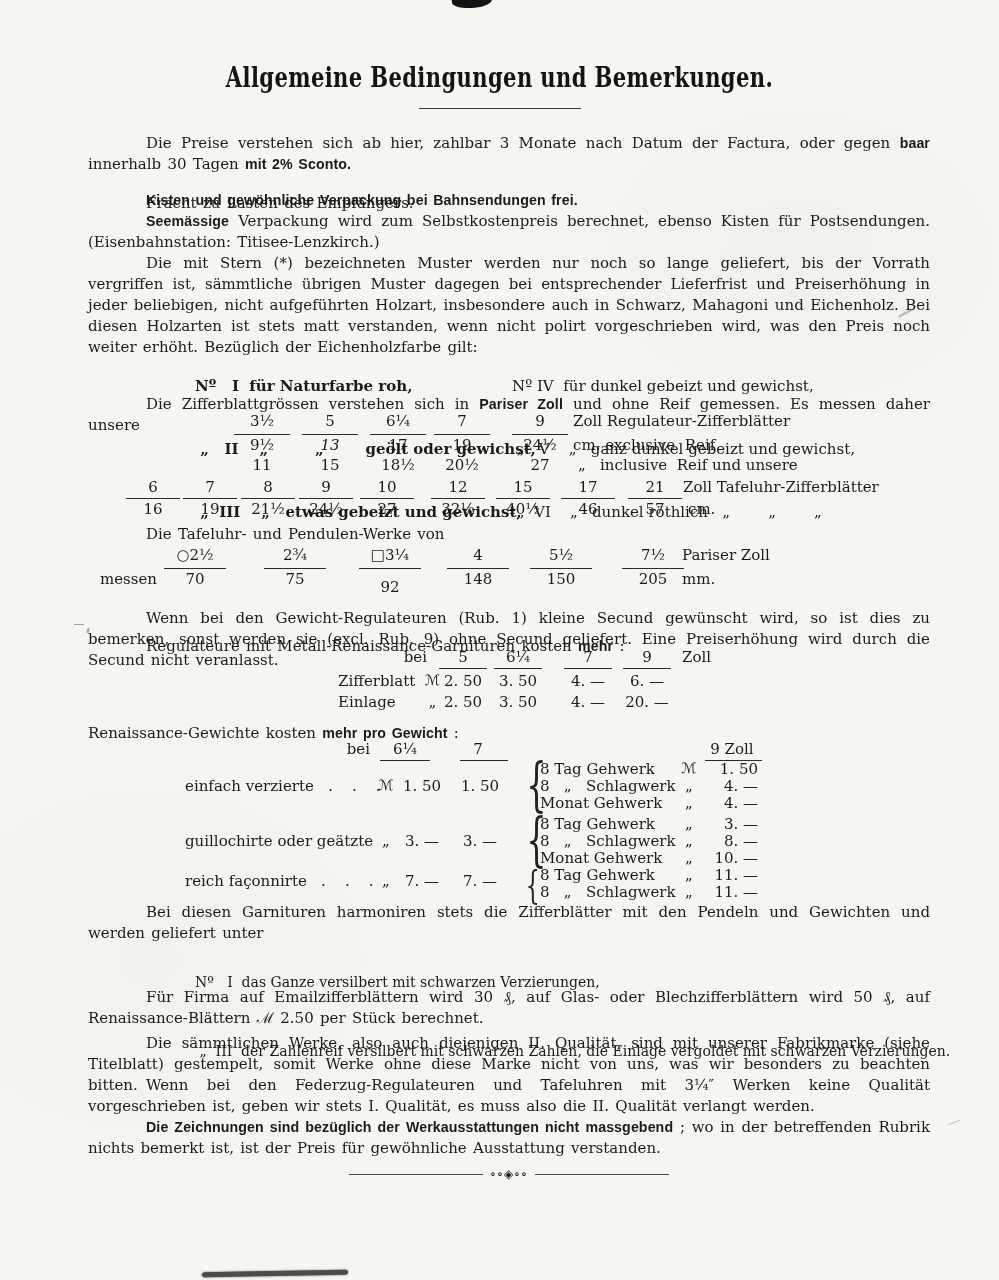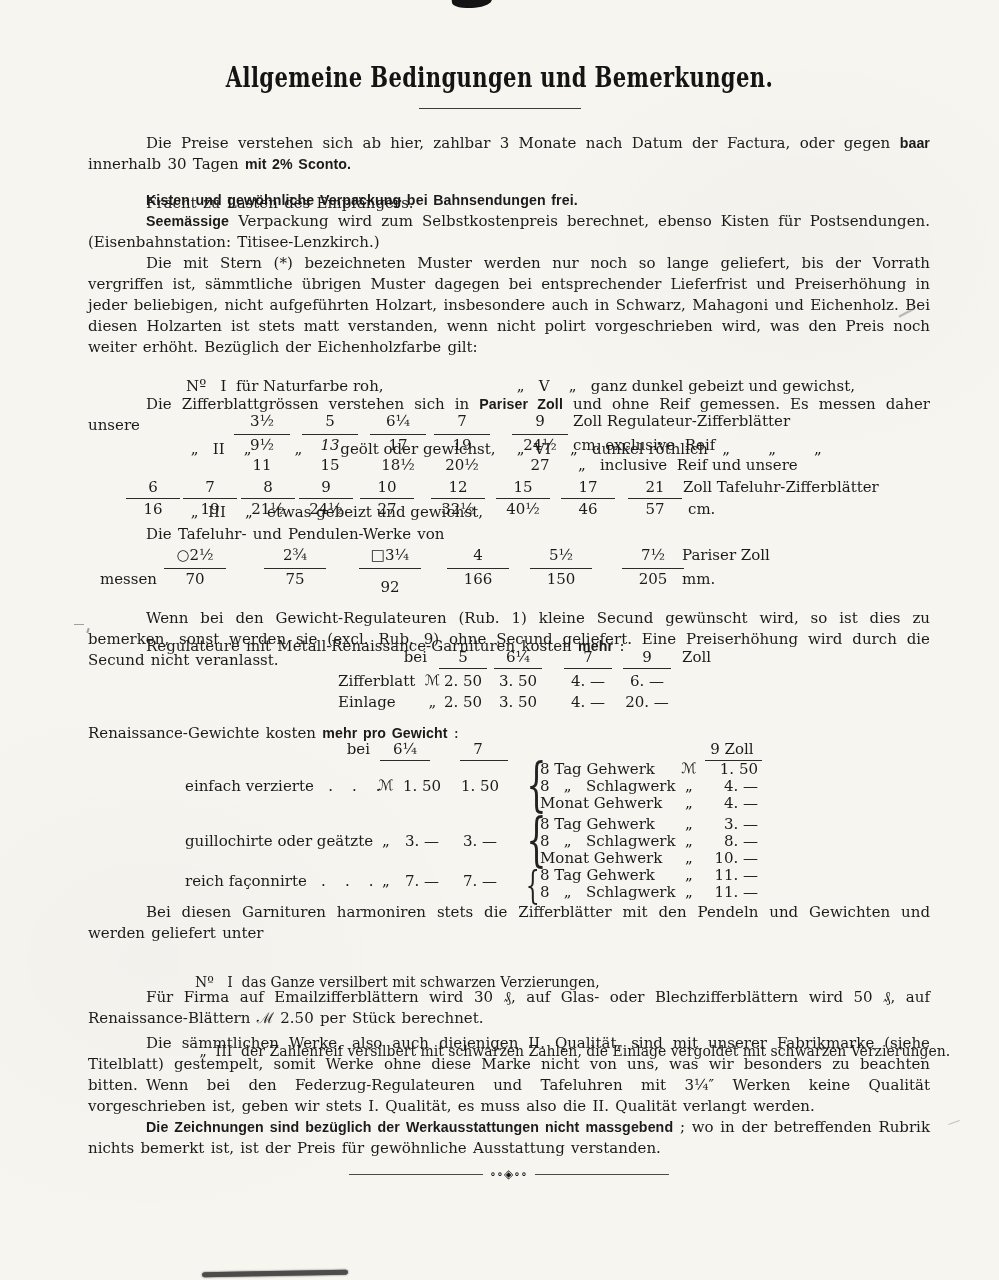--- a/index.html
+++ b/index.html
@@ -65,26 +65,27 @@
   <p class="para ind" style="top:133px;"><span>Die Preise verstehen sich ab hier, zahlbar 3 Monate nach Datum der Factura, oder gegen </span><span class="bs">baar</span><span> innerhalb 30 Tagen </span><span class="bs">mit 2% Sconto.</span></p>
 
   <p class="para ind" style="top:169px;margin-top:24px;"><span>Fracht zu Lasten des Empfängers.</span></p>
 
   <p class="para ind" style="top:190px;"><span class="bs">Kisten und gewöhnliche Verpackung bei Bahnsendungen frei.</span></p>
 
   <p class="para ind" style="top:211px;"><span class="bs">Seemässige</span><span> Verpackung wird zum Selbstkostenpreis berechnet, ebenso Kisten für Postsendungen. (Eisenbahnstation: Titisee-Lenzkirch.)</span></p>
 
   <p class="para ind" style="top:253px;"><span>Die mit Stern (*) bezeichneten Muster werden nur noch so lange geliefert, bis der Vorrath vergriffen ist, sämmtliche übrigen Muster dagegen bei entsprechender Lieferfrist und Preiserhöhung in jeder beliebigen, nicht aufgeführten Holzart, insbesondere auch in Schwarz, Mahagoni und Eichenholz. Bei diesen Holzarten ist stets matt verstanden, wenn nicht polirt vorgeschrieben wird, was den Preis noch weiter erhöht. Bezüglich der Eichenholzfarbe gilt:</span></p>
 
-  <div class="abs pre" style="left:186px; top:334px; line-height:21px;">
+  <div class="abs pre" style="left:195px; top:334px; line-height:21px;font-weight:bold;">
     <div>Nº   I  für Naturfarbe roh,</div>
     <div> „   II    „         „        geölt oder gewichst,</div>
     <div> „  III    „   etwas gebeizt und gewichst,</div>
   </div>
   <div class="abs pre" style="left:512px; top:334px; line-height:21px;">
+    <div>Nº IV  für dunkel gebeizt und gewichst,</div>
     <div> „   V    „   ganz dunkel gebeizt und gewichst,</div>
     <div> „  VI    „   dunkel röthlich   „        „        „</div>
   </div>
 
   <p class="para ind" style="top:394px;"><span>Die Zifferblattgrössen verstehen sich in </span><span class="bs">Pariser Zoll</span><span> und ohne Reif gemessen.  Es messen daher unsere</span></p>
 
   <div class="abs" style="left:88px; top:412px; width:842px; height:66px;">
     <div class="cell" style="left:142px; top:0; width:64px;">3½</div>
     <div class="cell" style="left:210px; top:0; width:64px;">5</div>
     <div class="cell" style="left:278px; top:0; width:64px;">6¼</div>
@@ -155,21 +156,21 @@
     <div class="bar" style="left:76px; top:22px; width:62px;"></div>
     <div class="bar" style="left:176px; top:22px; width:62px;"></div>
     <div class="bar" style="left:271px; top:22px; width:62px;"></div>
     <div class="bar" style="left:359px; top:22px; width:62px;"></div>
     <div class="bar" style="left:442px; top:22px; width:62px;"></div>
     <div class="bar" style="left:534px; top:22px; width:62px;"></div>
     <div class="lbl" style="left:12px; top:24px;">messen</div>
     <div class="cell" style="left:65px; top:24px; width:84px;">70</div>
     <div class="cell" style="left:165px; top:24px; width:84px;">75</div>
     <div class="cell" style="left:260px; top:32px; width:84px;">92</div>
-    <div class="cell" style="left:348px; top:24px; width:84px;">166</div>
+    <div class="cell" style="left:348px; top:24px; width:84px;">148</div>
     <div class="cell" style="left:431px; top:24px; width:84px;">150</div>
     <div class="cell" style="left:523px; top:24px; width:84px;">205</div>
     <div class="lbl" style="left:594px; top:24px;">mm.</div>
   </div>
 
   <p class="para ind" style="top:608px;"><span>Wenn bei den Gewicht-Regulateuren (Rub. 1) kleine Secund gewünscht wird, so ist dies zu bemerken, sonst werden sie (excl. Rub. 9) ohne Secund geliefert.  Eine Preiserhöhung wird durch die Secund nicht veranlasst.</span></p>
 
   <p class="para ind" style="top:636px;"><span>Regulateure mit Metall-Renaissance-Garnituren kosten </span><span class="bs">mehr</span><span> :</span></p>
 
   <div class="abs" style="left:88px; top:648px; width:842px; height:68px;">

